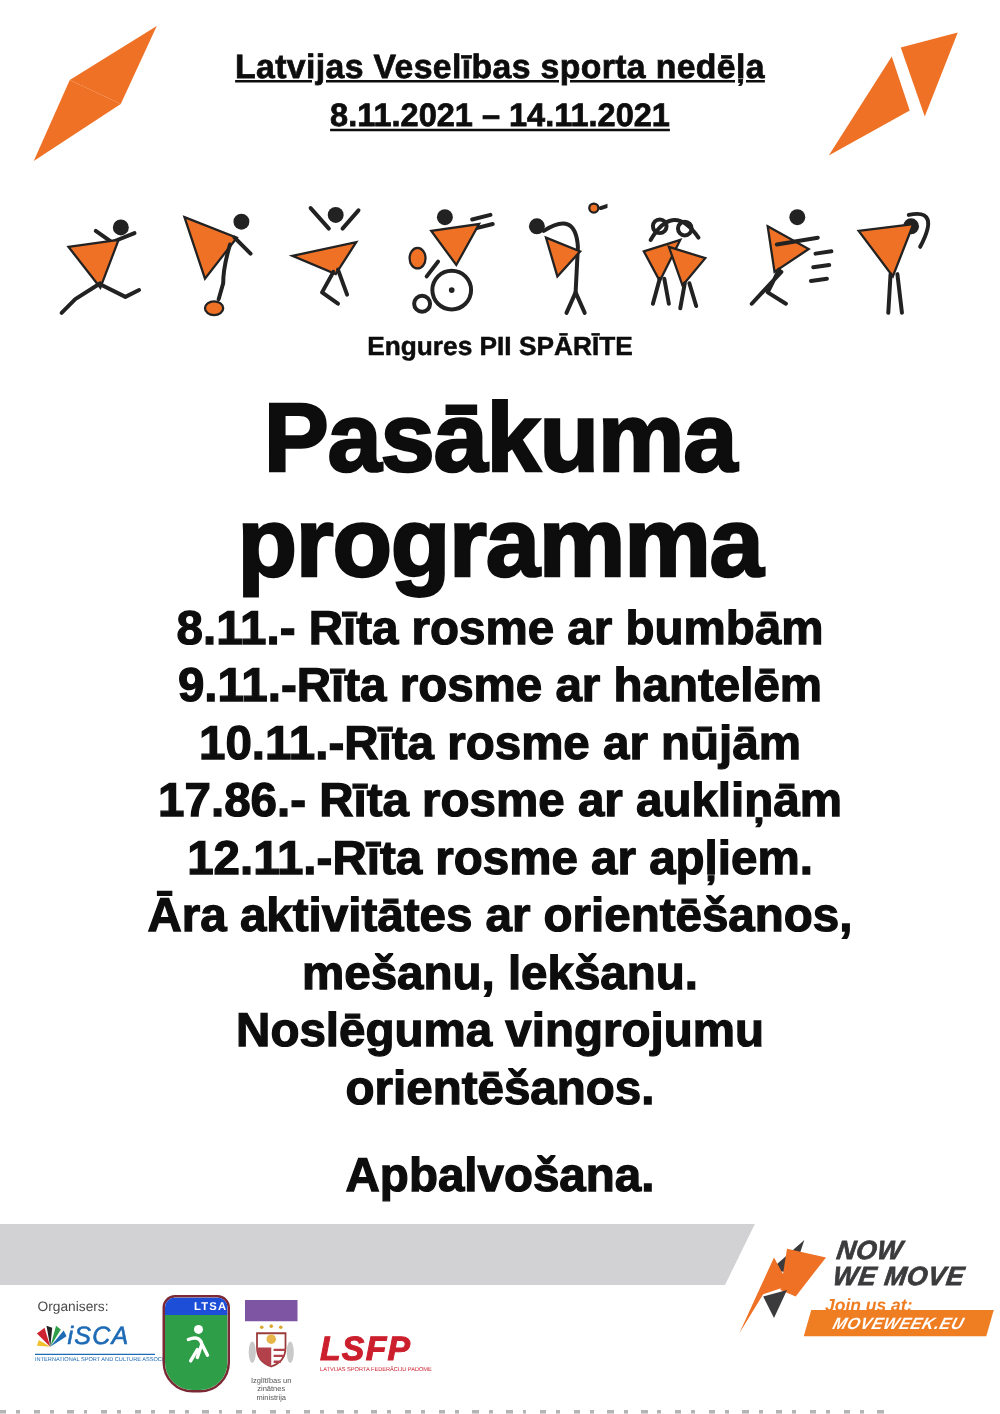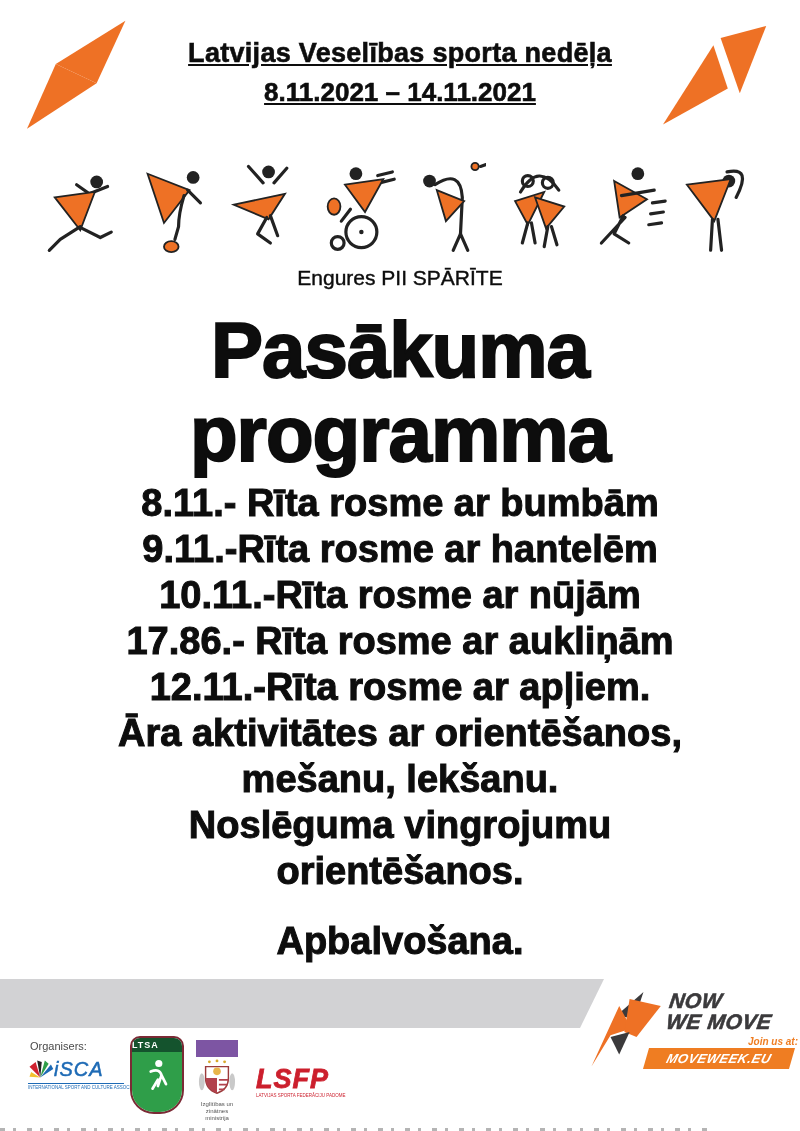--- a/index.html
+++ b/index.html
@@ -17,45 +17,45 @@
   .header-title{top:38px;left:0;right:0;text-align:center;font-weight:bold;text-decoration:underline;}
   .header-title .l1{font-size:27px;letter-spacing:.3px;-webkit-text-stroke:.6px #0d0d0d;}
   .header-title .l2{font-size:26px;margin-top:8px;-webkit-text-stroke:.6px #0d0d0d;}
   
   .figures-row{top:152px;left:42px;right:42px;height:108px;display:flex;justify-content:space-between;align-items:flex-end;}
   .figure{width:82px;height:106px;flex:0 0 auto;}
   .figure svg{width:100%;height:100%;}
   .stk{stroke:#222;stroke-width:3.5;stroke-linecap:round;stroke-linejoin:round;fill:none;}
   .tri{fill:#ee7125;stroke:#222;stroke-width:2;}
   
-  .subtitle{top:266px;left:0;right:0;text-align:center;font-size:21px;font-weight:normal;-webkit-text-stroke:.4px #0d0d0d;}
+  .subtitle{top:266px;left:0;right:0;text-align:center;font-size:21px;font-weight:bold;-webkit-text-stroke:.4px #0d0d0d;}
   .heading{top:308px;left:0;right:0;text-align:center;font-weight:bold;font-size:78px;line-height:84px;letter-spacing:-1px;-webkit-text-stroke:2px #0d0d0d;}
   
   .program{top:480px;left:0;right:0;text-align:center;font-weight:bold;font-size:38px;line-height:46px;-webkit-text-stroke:1px #0d0d0d;}
   .award{top:920px;left:0;right:0;text-align:center;font-weight:bold;font-size:38px;-webkit-text-stroke:1px #0d0d0d;}
   
   .gray-band{top:979px;left:0;width:604px;height:49px;background:#d2d2d4;
     clip-path:polygon(0 0,100% 0,calc(100% - 24px) 100%,0 100%);}
   
   .nwm{top:980px;right:6px;width:206px;height:108px;}
   .nwm-bird{position:absolute;left:0;top:2px;width:78px;height:92px;}
   .nwm-text{position:absolute;left:80px;top:10px;transform:skewX(-8deg);color:#3b3a3c;font-weight:bold;font-style:italic;line-height:21px;font-size:21px;letter-spacing:.5px;-webkit-text-stroke:.6px #3b3a3c;}
-  .nwm-join{position:absolute;left:84px;top:56px;width:126px;text-align:right;color:#ef7d22;font-size:10px;font-weight:bold;font-style:italic;}
+  .nwm-join{position:absolute;left:72px;top:56px;width:126px;text-align:left;color:#ef7d22;font-size:14px;font-weight:bold;font-style:italic;}
   .nwm-banner{position:absolute;left:58px;top:68px;width:146px;height:21px;background:#ef7d22;transform:skewX(-16deg);display:flex;align-items:center;justify-content:center;}
   .nwm-banner span{color:#fff;font-size:13px;font-weight:bold;font-style:italic;letter-spacing:.5px;}
   
   .organisers{left:26px;top:1036px;width:340px;height:92px;}
   .org-label{position:absolute;left:4px;top:4px;font-size:11px;color:#4a4a4a;}
   .isca{position:absolute;left:2px;top:20px;width:96px;}
   .isca-row{display:flex;align-items:center;}
   .isca-burst{width:26px;height:26px;}
   .isca-text{color:#1d6ab5;font-weight:normal;font-style:italic;font-size:20px;letter-spacing:1px;-webkit-text-stroke:.5px #1d6ab5;}
   .isca-sub{font-size:4.5px;color:#1d6ab5;white-space:nowrap;border-top:1px solid #1d6ab5;margin-top:1px;padding-top:1px;}
   .ltsa{position:absolute;left:104px;top:0px;width:54px;height:78px;border:2px solid #7b2a35;border-radius:10px 10px 24px 24px;overflow:hidden;background:#fff;box-sizing:border-box;}
-  .ltsa-top{background:#14532d;color:#fff;font-size:9px;font-weight:bold;text-align:left;padding:2px 0;letter-spacing:1px;}
+  .ltsa-top{background:#1d4ed8;color:#fff;font-size:9px;font-weight:bold;text-align:right;padding:2px 0;letter-spacing:1px;}
   .ltsa-shield{background:#2f9e49;height:100%;display:flex;justify-content:center;padding-top:3px;}
   .ltsa-shield svg{width:36px;height:44px;}
   .ministry{position:absolute;left:168px;top:4px;width:46px;text-align:center;}
   .min-purple{width:42px;height:17px;background:#7d55a3;margin:0 auto;}
   .min-arms{width:44px;height:38px;margin-top:2px;}
   .min-text{font-size:6px;color:#555;line-height:7px;}
   .min-text span{display:block;}
   .lsfp{position:absolute;left:230px;top:30px;width:100px;}
   .lsfp-text{color:#cc1f2d;font-weight:bold;font-style:italic;font-size:27px;letter-spacing:1px;-webkit-text-stroke:.8px #cc1f2d;line-height:26px;}
   .lsfp-sub{color:#cc1f2d;font-size:4.5px;white-space:nowrap;margin-top:1px;}

